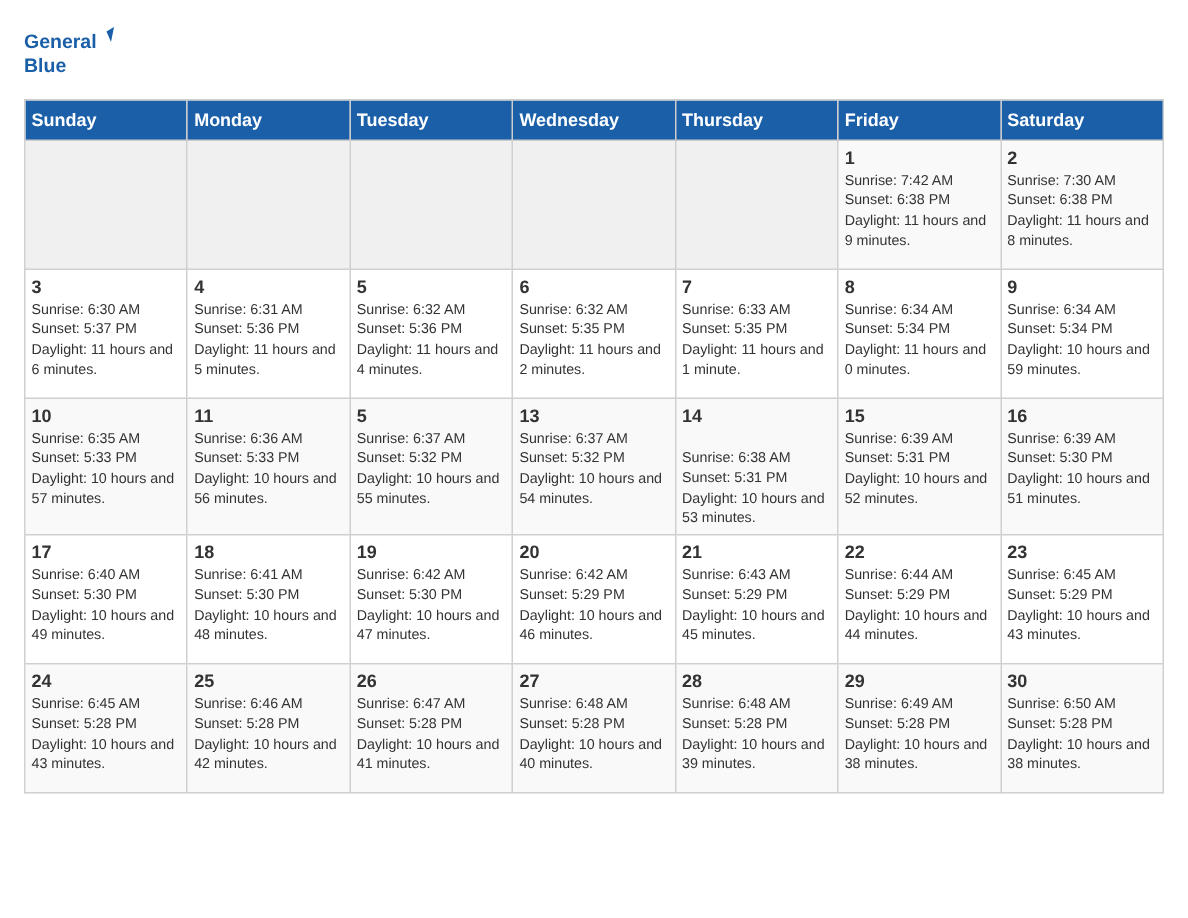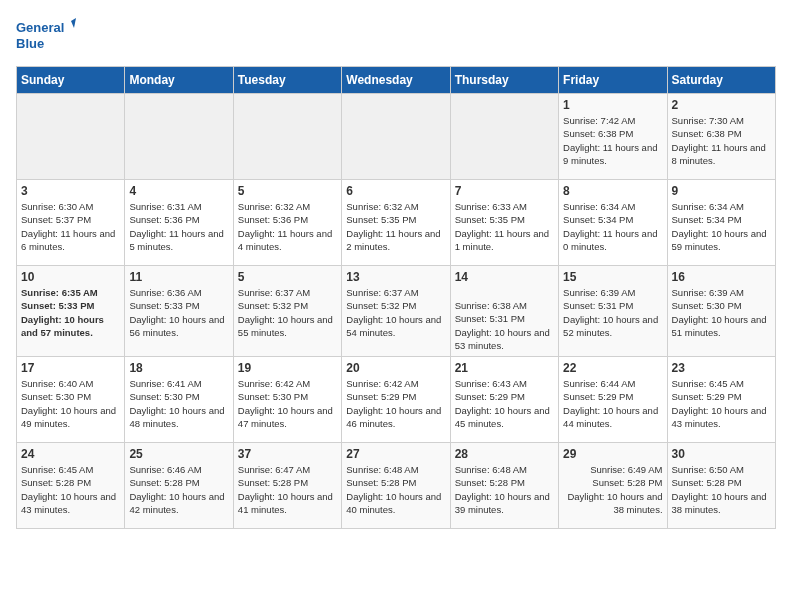--- a/index.html
+++ b/index.html
@@ -160,21 +160,21 @@
         <td>
           <span class="day-number">9</span>
           <div class="day-info" style="white-space: pre-line;">Sunrise: 6:34 AM
 Sunset: 5:34 PM
 Daylight: 10 hours and 59 minutes.</div>
         </td>
       </tr>
       <tr>
         <td>
           <span class="day-number">10</span>
-          <div class="day-info" style="white-space: pre-line; font-weight: bold;">Sunrise: 6:35 AM
+          <div class="day-info" style="white-space: pre-line;">Sunrise: 6:35 AM
 Sunset: 5:33 PM
 Daylight: 10 hours and 57 minutes.</div>
         </td>
         <td>
           <span class="day-number">11</span>
           <div class="day-info" style="white-space: pre-line;">Sunrise: 6:36 AM
 Sunset: 5:33 PM
 Daylight: 10 hours and 56 minutes.</div>
         </td>
         <td>
@@ -259,40 +259,40 @@
 Sunset: 5:28 PM
 Daylight: 10 hours and 43 minutes.</div>
         </td>
         <td>
           <span class="day-number">25</span>
           <div class="day-info" style="white-space: pre-line;">Sunrise: 6:46 AM
 Sunset: 5:28 PM
 Daylight: 10 hours and 42 minutes.</div>
         </td>
         <td>
-          <span class="day-number">37</span>
+          <span class="day-number">26</span>
           <div class="day-info" style="white-space: pre-line;">Sunrise: 6:47 AM
 Sunset: 5:28 PM
 Daylight: 10 hours and 41 minutes.</div>
         </td>
         <td>
           <span class="day-number">27</span>
           <div class="day-info" style="white-space: pre-line;">Sunrise: 6:48 AM
 Sunset: 5:28 PM
 Daylight: 10 hours and 40 minutes.</div>
         </td>
         <td>
           <span class="day-number">28</span>
           <div class="day-info" style="white-space: pre-line;">Sunrise: 6:48 AM
 Sunset: 5:28 PM
 Daylight: 10 hours and 39 minutes.</div>
         </td>
         <td>
           <span class="day-number">29</span>
-          <div class="day-info" style="white-space: pre-line; text-align: right;">Sunrise: 6:49 AM
+          <div class="day-info" style="white-space: pre-line;">Sunrise: 6:49 AM
 Sunset: 5:28 PM
 Daylight: 10 hours and 38 minutes.</div>
         </td>
         <td>
           <span class="day-number">30</span>
           <div class="day-info" style="white-space: pre-line;">Sunrise: 6:50 AM
 Sunset: 5:28 PM
 Daylight: 10 hours and 38 minutes.</div>
         </td>
       </tr>

